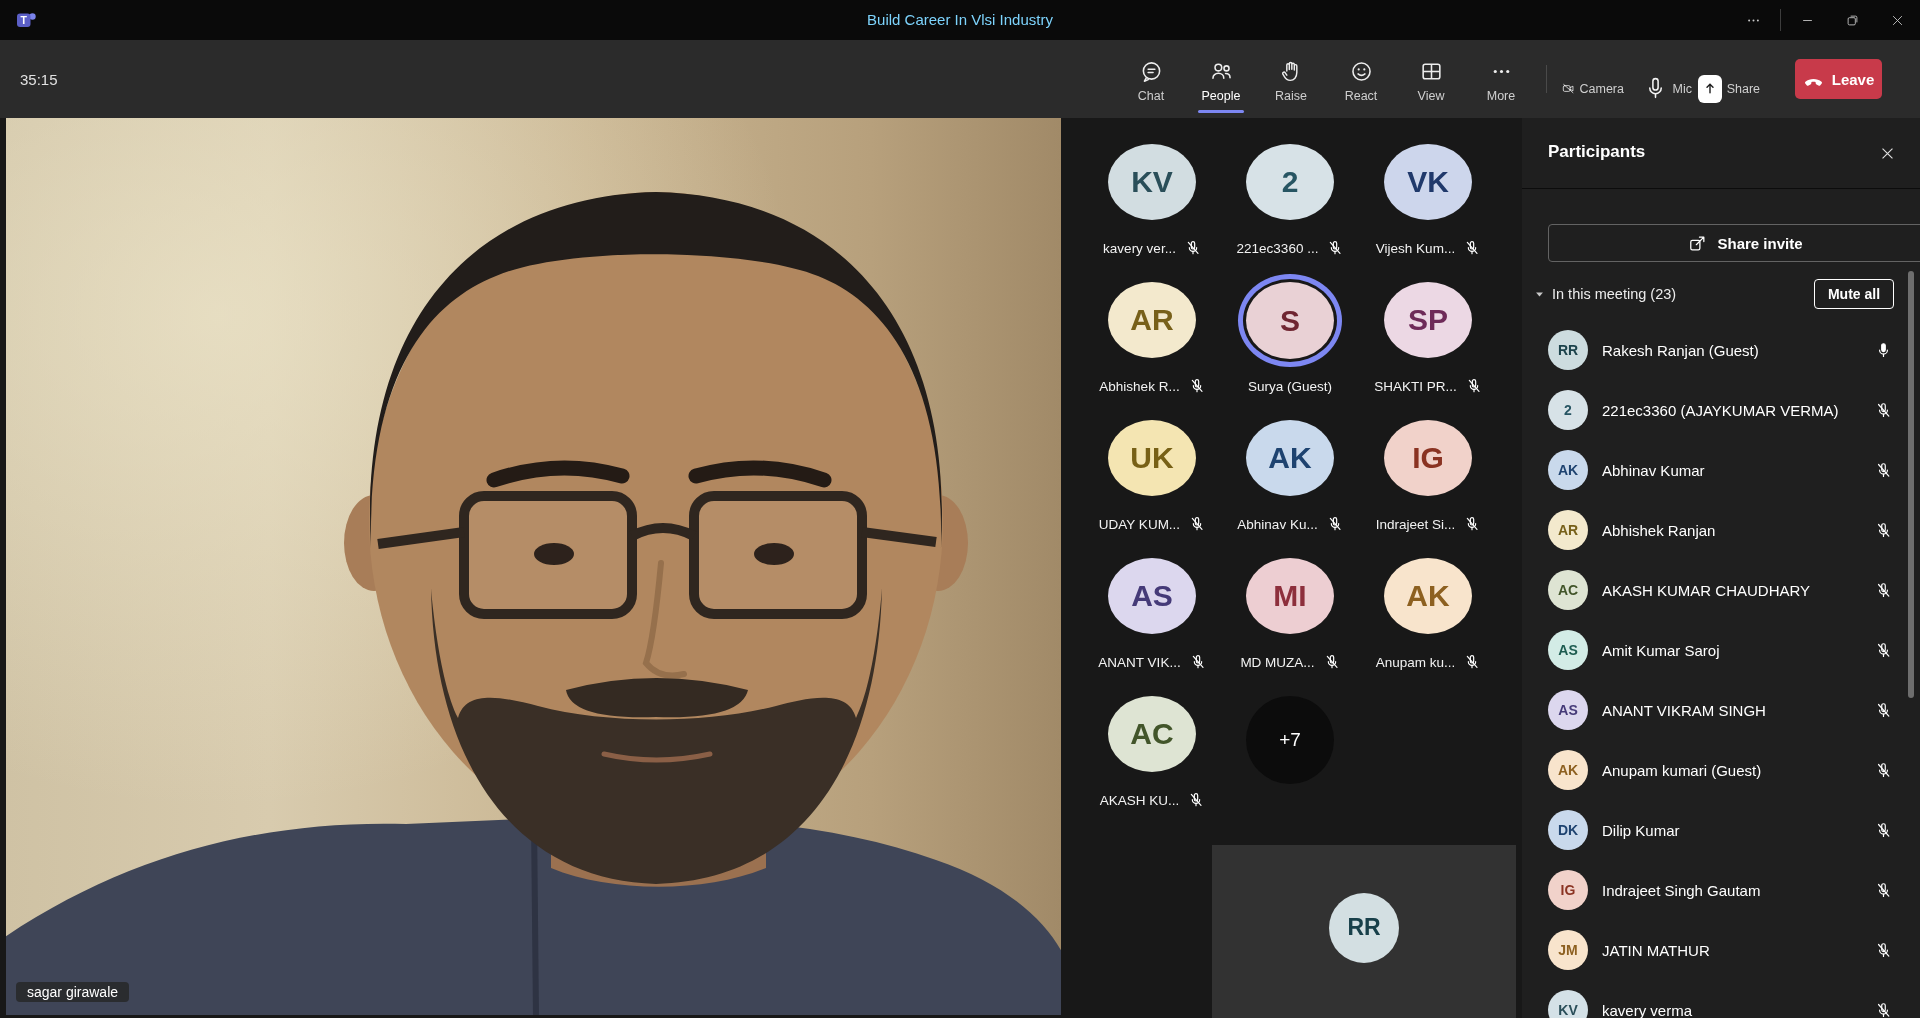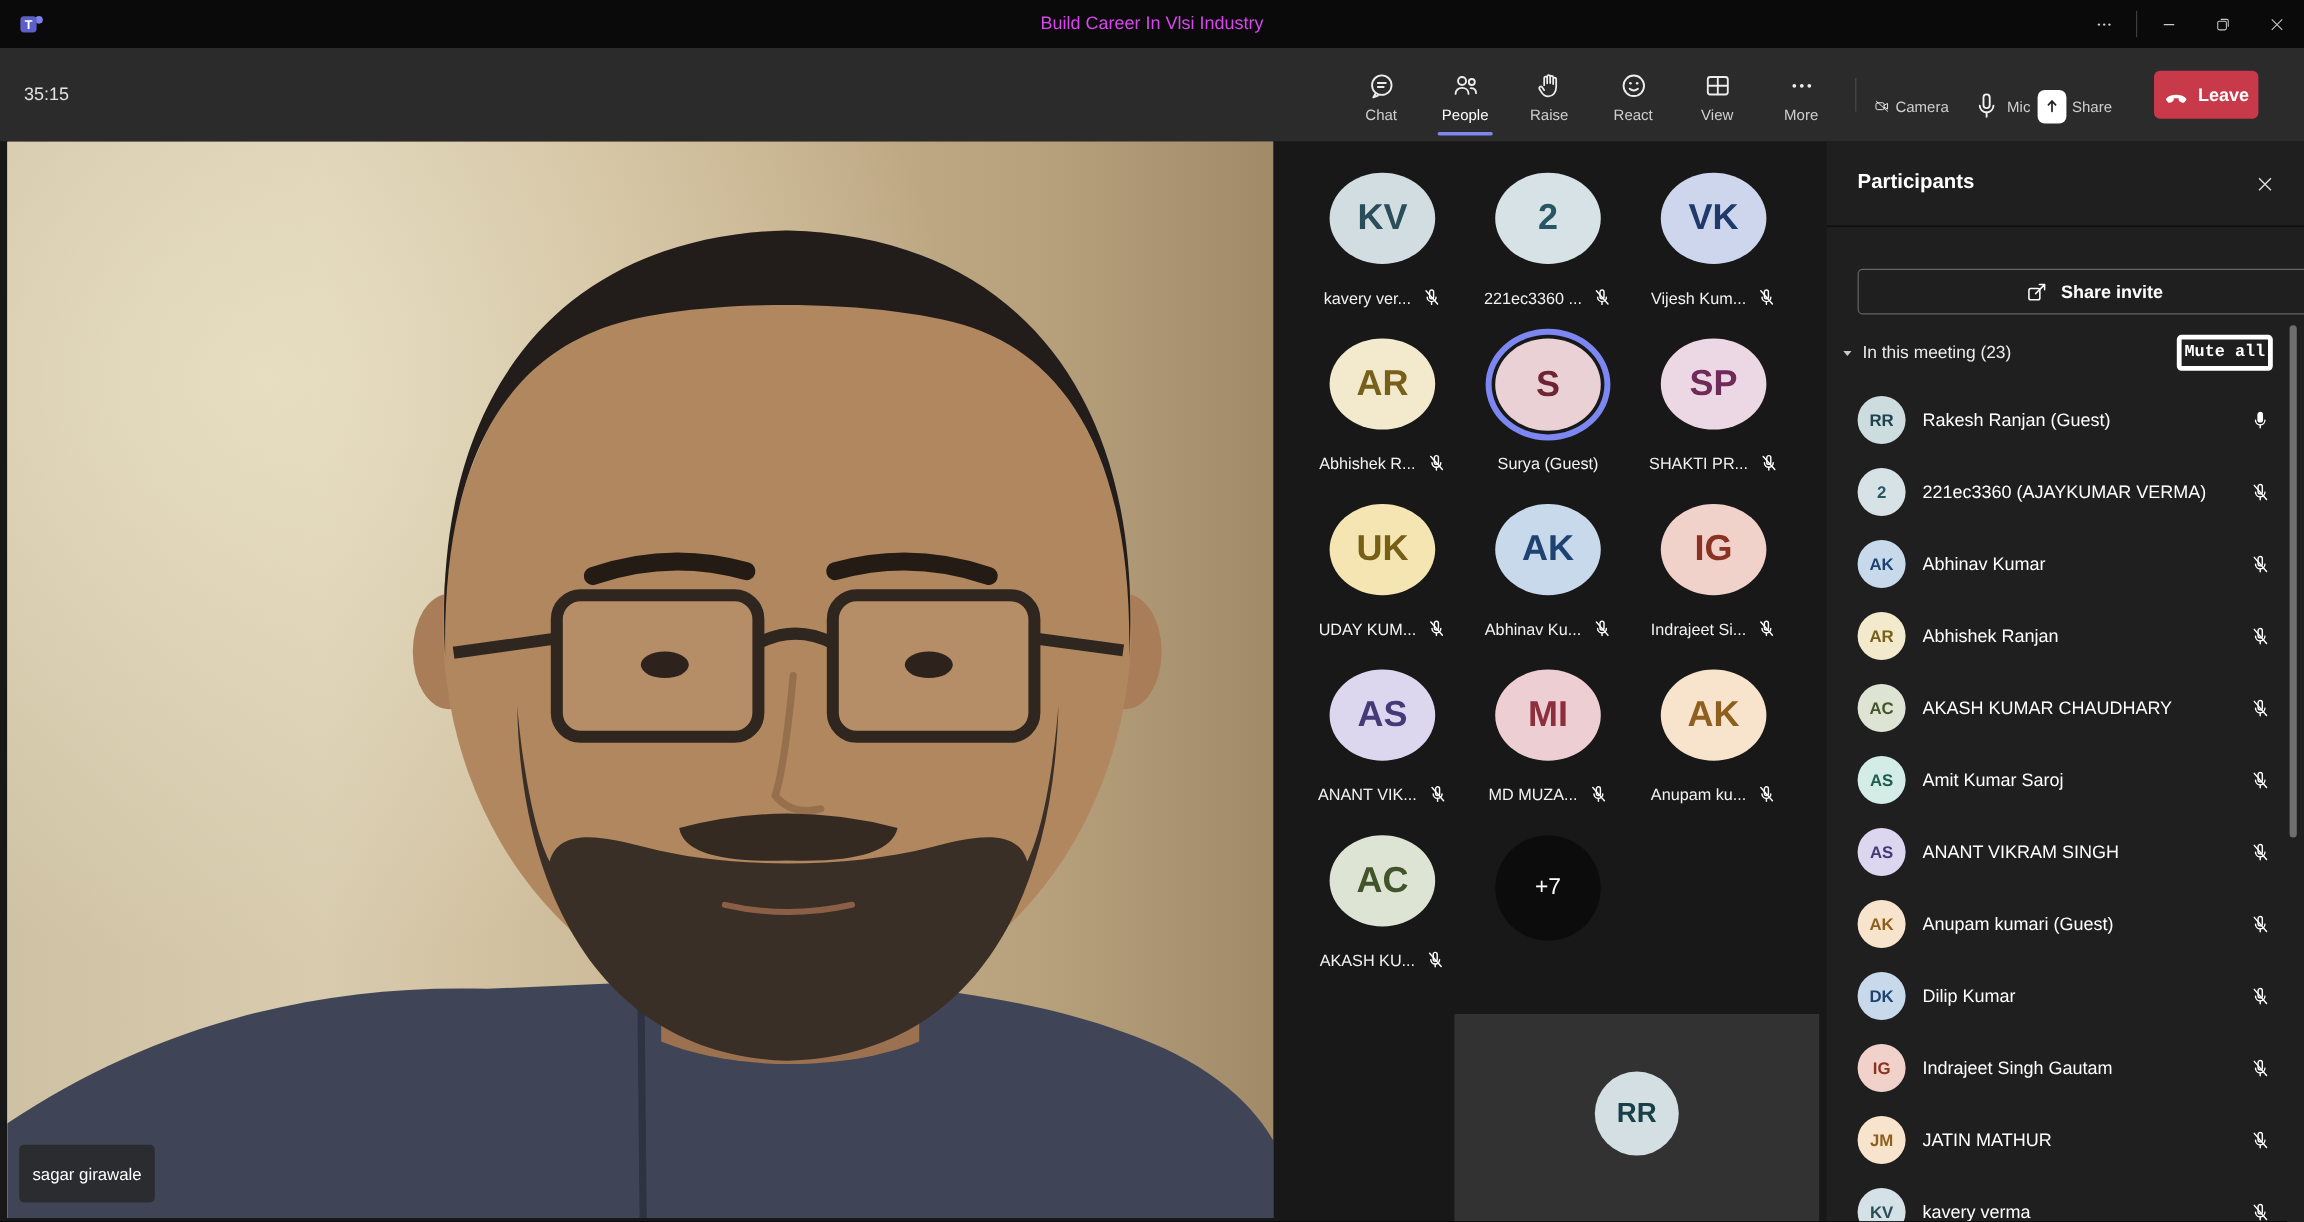--- a/index.html
+++ b/index.html
@@ -3,21 +3,21 @@
 <meta charset="utf-8">
 <style>
   * { margin:0; padding:0; box-sizing:border-box; }
   html,body { background:#000; }
   body { font-family:"Liberation Sans", sans-serif; }
   .window { position:relative; width:1920px; height:1018px; overflow:hidden; background:#181818; }
 
   
   .titlebar { position:absolute; top:0; left:0; right:0; height:40px; background:#0a0a0a; }
   .tb-logo { position:absolute; left:16px; top:9px; width:22px; height:22px; }
-  .tb-title { position:absolute; left:0; right:0; top:0; height:31px; line-height:40px; text-align:center; font-size:15px; color:#d946ef;border-radius:10px; }
+  .tb-title { position:absolute; left:0; right:0; top:0; height:31px; line-height:40px; text-align:center; font-size:15px; color:#7dd3fc;border-radius:10px; }
   .tb-controls { position:absolute; right:0; top:0; height:40px; display:flex; align-items:center; }
   .tb-btn { width:45px; height:40px; display:flex; align-items:center; justify-content:center; color:#c9c9c9; }
   .tb-btn svg { width:15px; height:15px; }
   .tb-sep { width:1px; height:22px; background:#3d3d3d; margin:0 4px; }
 
   
   .toolbar { position:absolute; top:40px; left:0; right:0; height:78px; background:#2b2b2b; }
   .timer { position:absolute; left:20px; top:50%; transform:translateY(-50%); font-size:15px; color:#e2e2e2; }
   .tabs { position:absolute; left:1123px; top:0; height:78px; display:flex; gap:14px; }
   .tab { position:relative; width:56px; height:78px; display:flex; flex-direction:column; align-items:center; justify-content:center; gap:5px; padding-top:3px; cursor:default; }
@@ -33,21 +33,21 @@
   .share-box { width:33px; height:28px; background:#ffffff; border-radius:6px; display:flex; align-items:center; justify-content:center; }
   .share-box svg { width:18px; height:18px; color:#1f1f1f; }
   .leave-btn { position:absolute; left:1795px; top:19px; width:87px; height:40px; background:#c83a4a; border:none; border-radius:5px; display:flex; align-items:center; justify-content:center; gap:8px; color:#fff; font-size:15px; font-weight:600; font-family:inherit; }
   .leave-btn svg { width:21px; height:21px; }
 
   
   .stage { position:absolute; top:118px; left:0; right:0; bottom:0; background:#181818; }
 
   .video { position:absolute; left:6px; top:0; width:1055px; height:897px; overflow:hidden; background:#c9b694; }
   .video svg { display:block; width:100%; height:100%; }
-  .speaker-tag { position:absolute; left:10px; bottom:13px; background:rgba(38,38,38,0.8); color:#fff; font-size:14px; padding:16px 11px; border-radius:4px; }
+  .speaker-tag { position:absolute; left:10px; bottom:13px; background:rgba(38,38,38,0.8); color:#fff; font-size:14px; padding:2px 11px; border-radius:4px; }
 
   
   .g-grid { position:absolute; left:1083px; top:0; width:414px; display:grid; grid-template-columns:repeat(3,138px); grid-auto-rows:138px; }
   .g-cell { display:flex; flex-direction:column; align-items:center; padding-top:26px; }
   .g-avatar { width:88px; height:88px; border-radius:50%; display:flex; align-items:center; justify-content:center; font-size:30px; font-weight:600; }
   .g-cell.active .g-avatar { box-shadow:0 0 0 3px #181818, 0 0 0 8px #7d87f2; }
   .g-cell.overflow .g-avatar { font-size:19px; font-weight:400; }
   .g-name { margin-top:20px; display:flex; align-items:center; gap:9px; font-size:13.5px; color:#f2f2f2; white-space:nowrap; }
   .mic-sm svg { width:16px; height:16px; color:#fff; display:block; }
 
@@ -62,21 +62,21 @@
   .panel { position:absolute; left:1522px; top:0; right:0; bottom:0; background:#1f1f1f; }
   .panel-title { position:absolute; left:26px; top:24px; font-size:17px; font-weight:700; color:#ffffff; }
   .panel-close { position:absolute; right:20px; top:22px; width:26px; height:26px; display:flex; align-items:center; justify-content:center; color:#e0e0e0; }
   .panel-close svg { width:17px; height:17px; }
   .panel-divider { position:absolute; left:0; right:0; top:70px; height:1px; background:#0c0c0c; }
   .share-invite { position:absolute; left:26px; top:106px; width:395px; height:38px; background:transparent; border:1px solid #636363; border-radius:4px; display:flex; align-items:center; justify-content:center; gap:10px; color:#fff; font-size:15px; font-weight:600; font-family:inherit; }
   .share-invite svg { width:19px; height:19px; }
   .section-row { position:absolute; left:12px; right:26px; top:160px; height:32px; display:flex; align-items:center; }
   .chevron { width:11px; height:11px; color:#c8c8c8; margin-right:7px; flex:none; }
   .section-label { font-size:14.5px; color:#ececec; }
-  .mute-all { margin-left:auto; width:80px; height:30px; background:transparent; border:4px solid #ffffff; border-radius:4px; color:#fff; font-size:14px; font-weight:600; font-family:Liberation Mono, monospace; display:flex; align-items:center; justify-content:center; }
+  .mute-all { margin-left:auto; width:80px; height:30px; background:transparent; border:1px solid #ffffff; border-radius:4px; color:#fff; font-size:14px; font-weight:600; font-family:Liberation Sans, sans-serif; display:flex; align-items:center; justify-content:center; }
   .p-list { position:absolute; left:0; right:0; top:202px; bottom:0; overflow:hidden; }
   .p-row { height:60px; display:flex; align-items:center; padding:0 28px 0 26px; gap:14px; }
   .p-avatar { flex:none; width:40px; height:40px; border-radius:50%; display:flex; align-items:center; justify-content:center; font-size:14px; font-weight:600; }
   .p-name { flex:1; font-size:15px; color:#ffffff; white-space:nowrap; overflow:hidden; }
   .p-mic { flex:none; }
   .p-mic svg { width:17px; height:17px; color:#fff; display:block; }
   .scrollbar { position:absolute; right:6px; top:153px; width:6px; height:427px; border-radius:3px; background:#6e6e6e; }
 </style>
 </head>
 <body>

